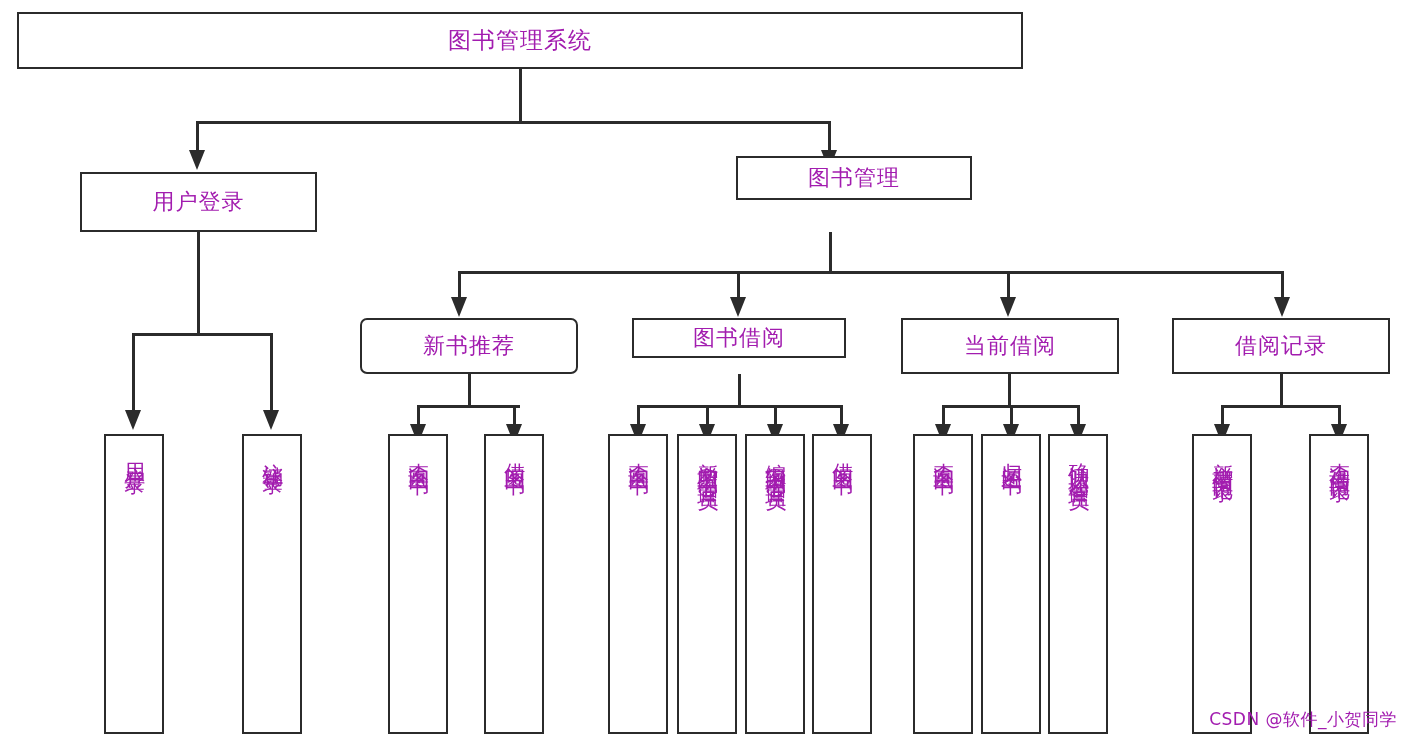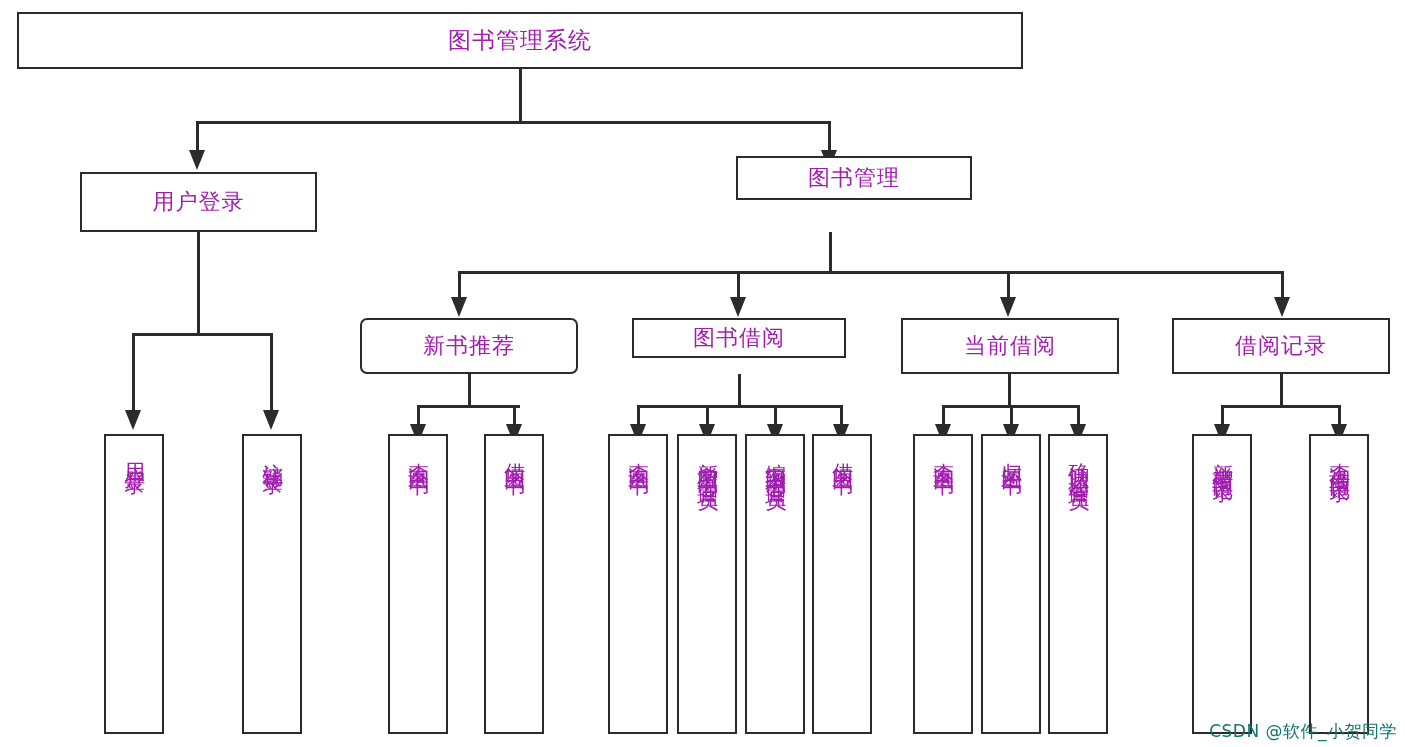--- a/index.html
+++ b/index.html
@@ -63,23 +63,23 @@
     width: 0;
     height: 0;
     border-left: 8px solid transparent;
     border-right: 8px solid transparent;
     border-top: 20px solid #2b2b2b;
   }
   
   #watermark {
     position: absolute;
     right: 8px;
-    bottom: 4px;
+    bottom: 16px;
     font-size: 17px;
-    color: #0f766e;
+    color: #a21caf;
     letter-spacing: 0.5px;
     white-space: nowrap;
     font-family: "DejaVu Sans", "Liberation Sans", sans-serif;
   }
 </style>
 </head>
 <body>
 
 <div id="canvas">
 

